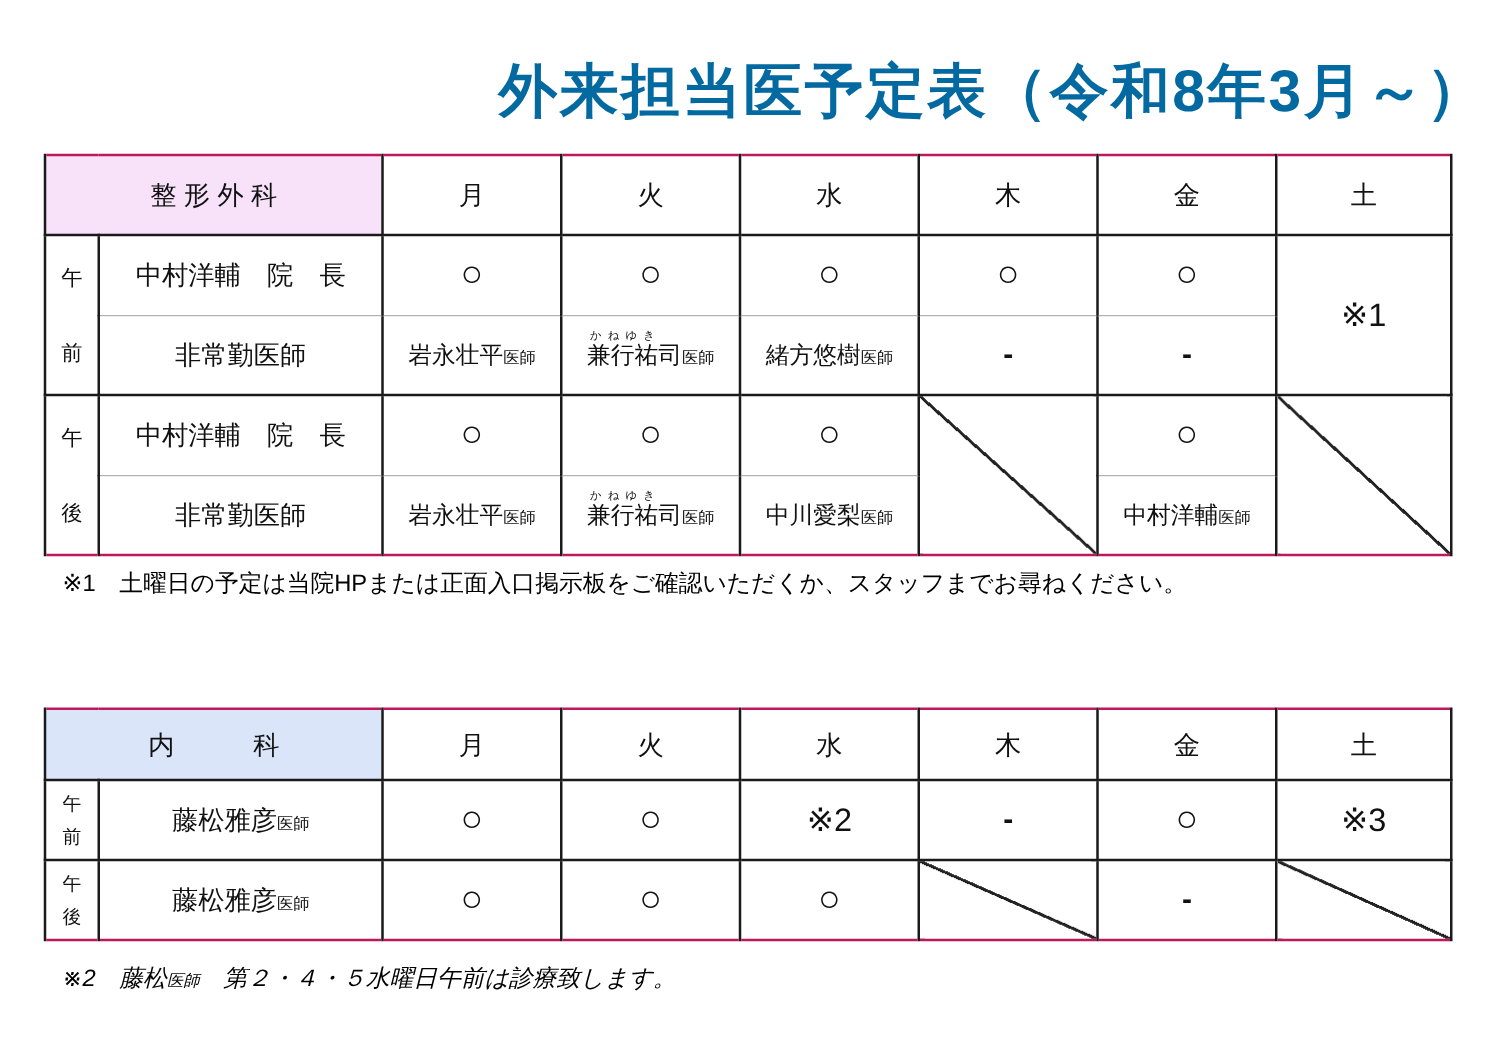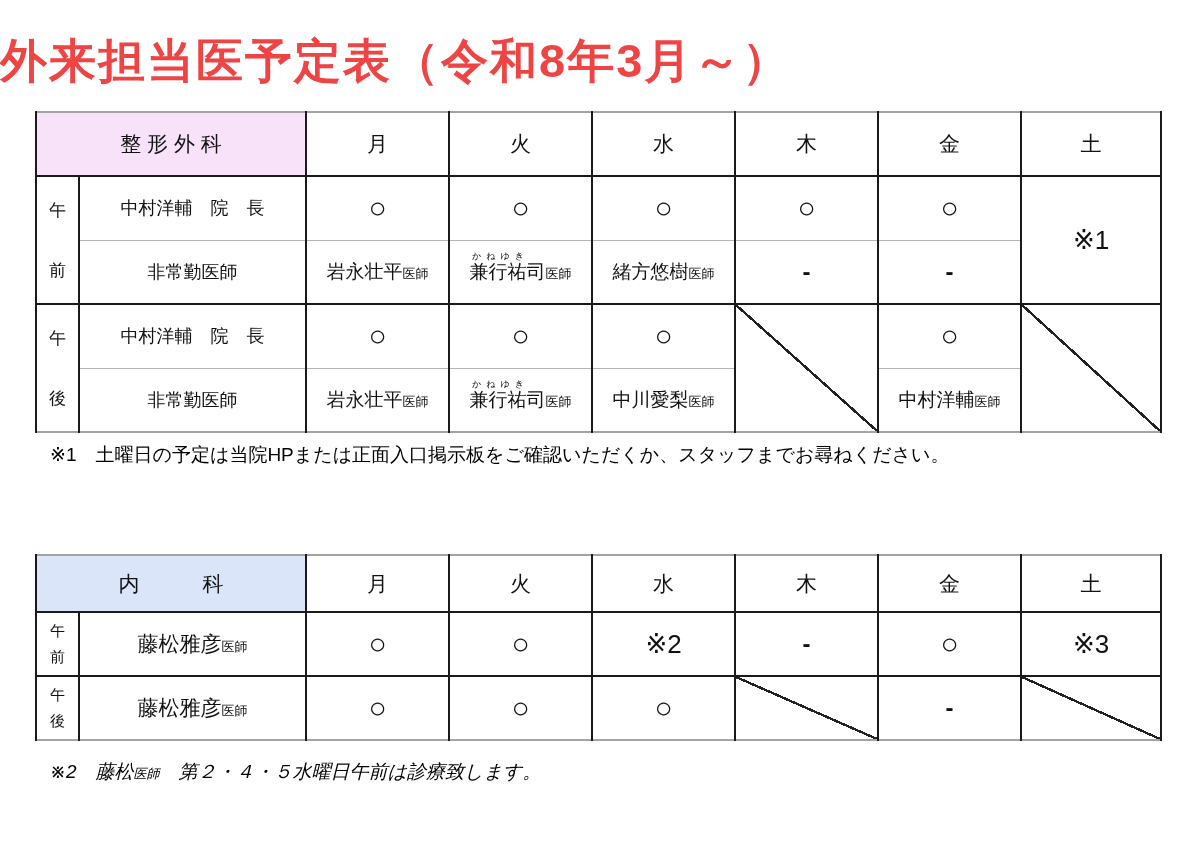--- a/index.html
+++ b/index.html
@@ -1,41 +1,41 @@
 <!DOCTYPE html>
 <html lang="ja"><head>
 <meta charset="utf-8">
 <style>
   * { margin: 0; padding: 0; box-sizing: border-box; }
   html,body { width: 1190px; height: 841px; background: #ffffff;
     font-family: "Liberation Sans", "DejaVu Sans", sans-serif; color: #111; }
   .page { position: relative; width: 1190px; height: 841px; overflow: hidden; }
 
-  .title { margin-top: 30px; text-align: left; font-size: 47px; font-weight: bold;
-    letter-spacing: 2px; color: #ef4444; }
+  .title { margin-top: 42px; text-align: right; font-size: 47px; font-weight: bold;
+    letter-spacing: 2px; color: #0369a1; }
 
   table.sched { border-collapse: collapse; table-layout: fixed; width: 1125px;
-    margin-left: 35px; border: 2px solid #a3a3a3; }
+    margin-left: 35px; border: 2px solid #be185d; }
   table.sched th, table.sched td { border-left: 2px solid #1a1a1a; border-right: 2px solid #1a1a1a;
     text-align: center; vertical-align: middle; padding: 0; overflow: hidden; }
   table.sched th { border-bottom: 2px solid #1a1a1a; font-weight: normal; font-size: 21px; }
   th.section-ortho { background: #f7e2fa; }
   th.section-internal { background: #dbe5fa; }
   tr.h64 { height: 64px; } tr.h57 { height: 57px; }
 
   .bb-light { border-bottom: 1px solid #b3b3b3; }
   .bb-dark  { border-bottom: 2px solid #1a1a1a; }
 
   td.period-cell { font-size: 17px; }
   .period-stack { display: flex; flex-direction: column; align-items: center;
     justify-content: space-around; height: 120px; }
   .period-stack-sm { display: flex; flex-direction: column; align-items: center;
     justify-content: center; gap: 7px; height: 60px; font-size: 15px; }
 
-  td.name-cell { font-size: 18px; }
+  td.name-cell { font-size: 21px; }
   td.doctor-cell { font-size: 19px; position: relative; }
   .suffix { font-size: 13px; }
   .furigana { position: absolute; top: 9px; left: 22px; font-size: 9px; letter-spacing: 5px; }
   td.circle-cell { font-size: 30px; line-height: 1; }
   td.dash-cell { font-size: 24px; font-weight: bold; }
   td.note-cell { font-size: 26px; }
   td.diag-cell { background:
     linear-gradient(to top right,
       transparent calc(50% - 1.2px), #222 calc(50% - 1.2px),
       #222 calc(50% + 1.2px), transparent calc(50% + 1.2px)); }

